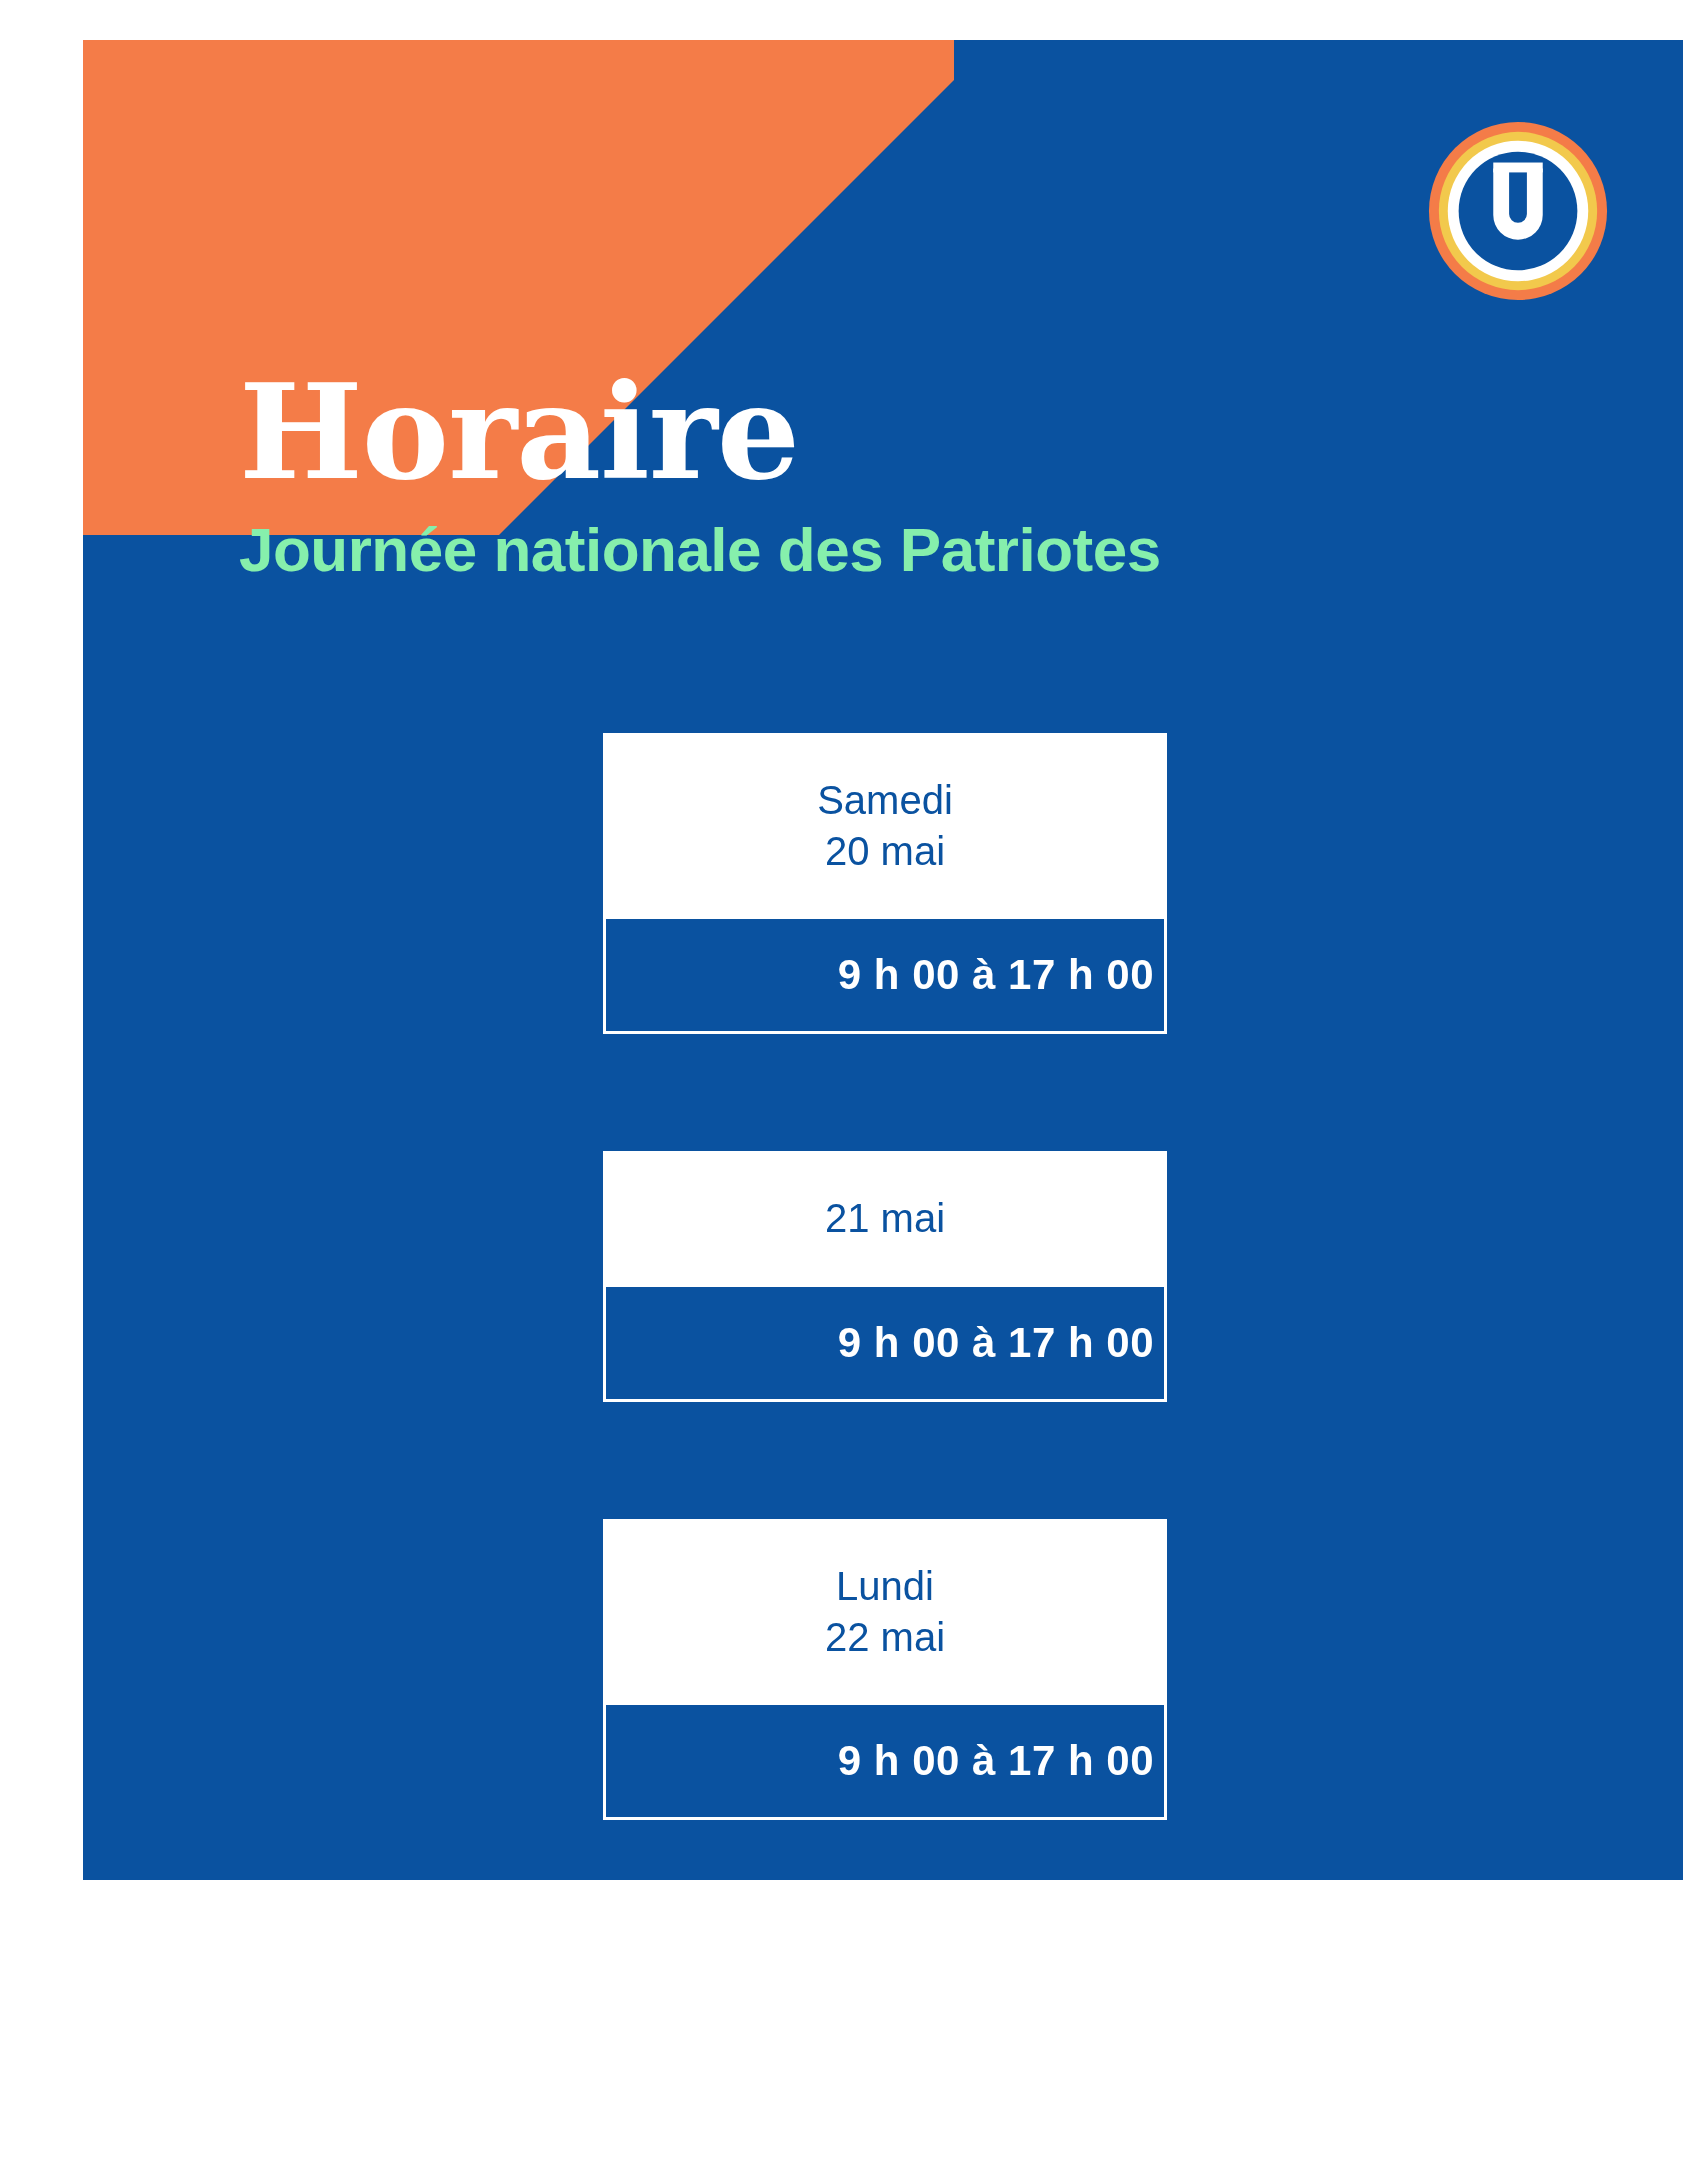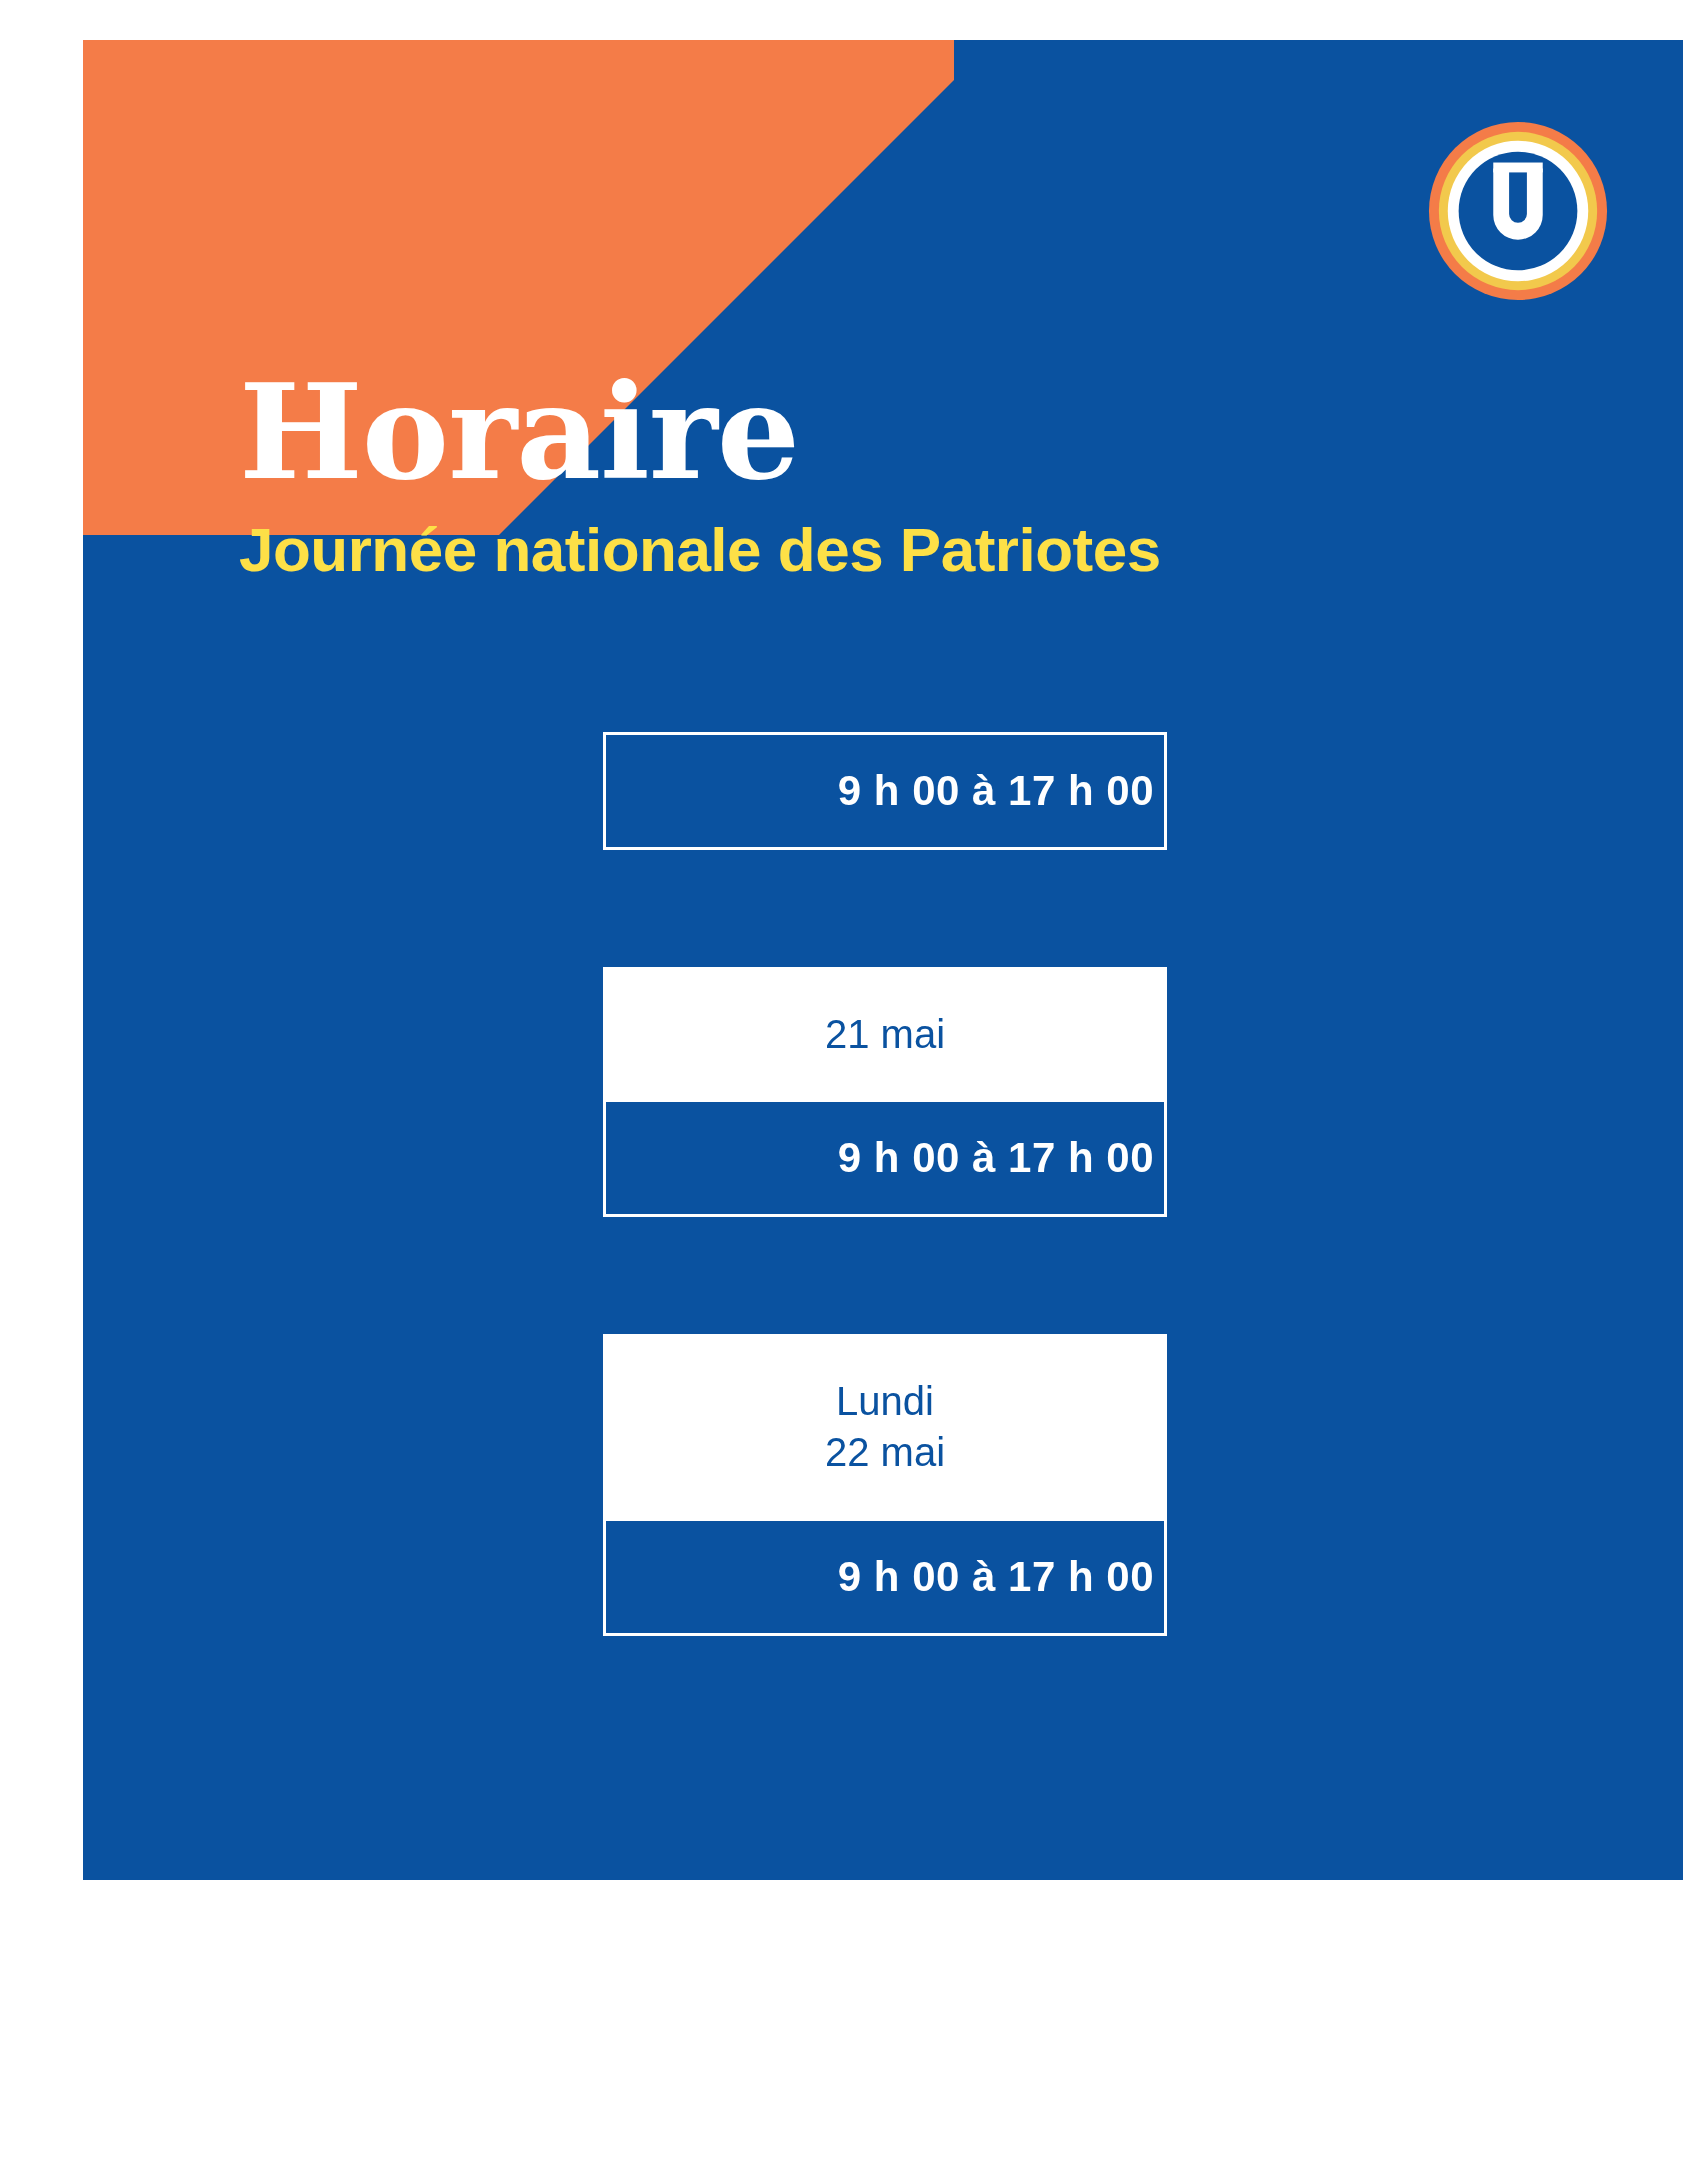--- a/index.html
+++ b/index.html
@@ -69,21 +69,21 @@
     line-height: 1.0;
     color: #ffffff;
     letter-spacing: -1px;
     margin: 0;
   }
   .poster-subtitle {
     font-family: "Liberation Sans", sans-serif;
     font-weight: bold;
     font-size: 62px;
     line-height: 1.1;
-    color: #fde047;
+    color: #86efac;
     margin: 18px 0 0 0;
     letter-spacing: -0.5px;
   }
 
   
   .schedule {
     position: absolute;
     left: 0;
     top: 693px;
     width: 100%;
@@ -141,20 +141,24 @@
   </div>
 
   <div class="title-block">
     <h1 class="poster-title">Horaire</h1>
     <h2 class="poster-subtitle">Journée nationale des Patriotes</h2>
   </div>
 
   <div class="schedule">
 
     <div class="card">
+      <div class="card-day">
+        <span class="day-name">Samedi</span>
+        <span class="day-date">20 mai</span>
+      </div>
       <div class="card-hours">9 h 00 à 17 h 00</div>
     </div>
 
     <div class="card">
       <div class="card-day">
         <span class="day-date">21 mai</span>
       </div>
       <div class="card-hours">9 h 00 à 17 h 00</div>
     </div>
 

